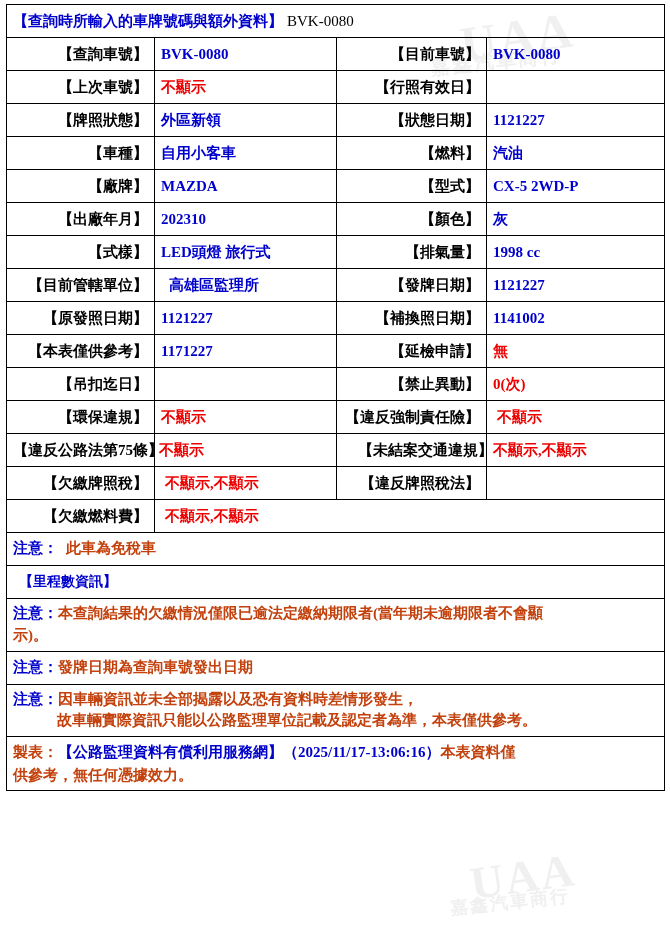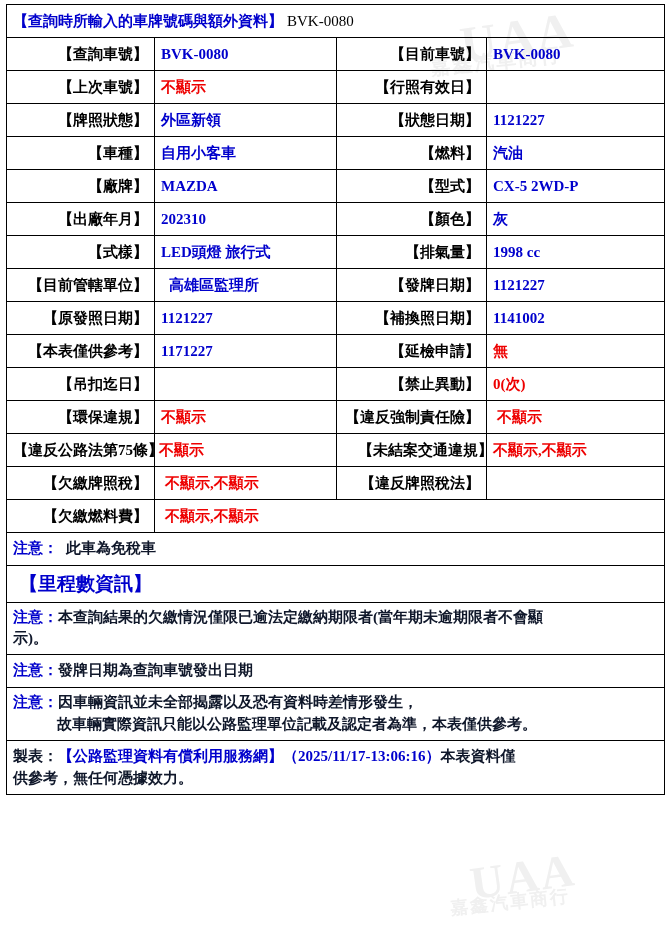--- a/index.html
+++ b/index.html
@@ -87,27 +87,27 @@
     font-size: 15px;
     padding: 5px 8px;
     line-height: 1.45;
   }
   .note-label {
     color: #0000cc;
     font-weight: bold;
     font-family: Liberation Serif, serif;
   }
   .note-text-black {
-    color: #0f172a;
+    color: #c2410c;
     font-weight: bold;
   }
   .mileage {
     color: #0000cc;
     font-weight: bold;
-    font-size: 19px;
+    font-size: 14px;
   }
   .indent2 { display: inline-block; width: 44px; }
   .inline-blue { color: #0000cc; font-weight: bold; }
   .footer-row td { padding: 5px 8px; line-height: 1.5; }
 </style>
 </head>
 <body>
 
 <div class="page">
 

